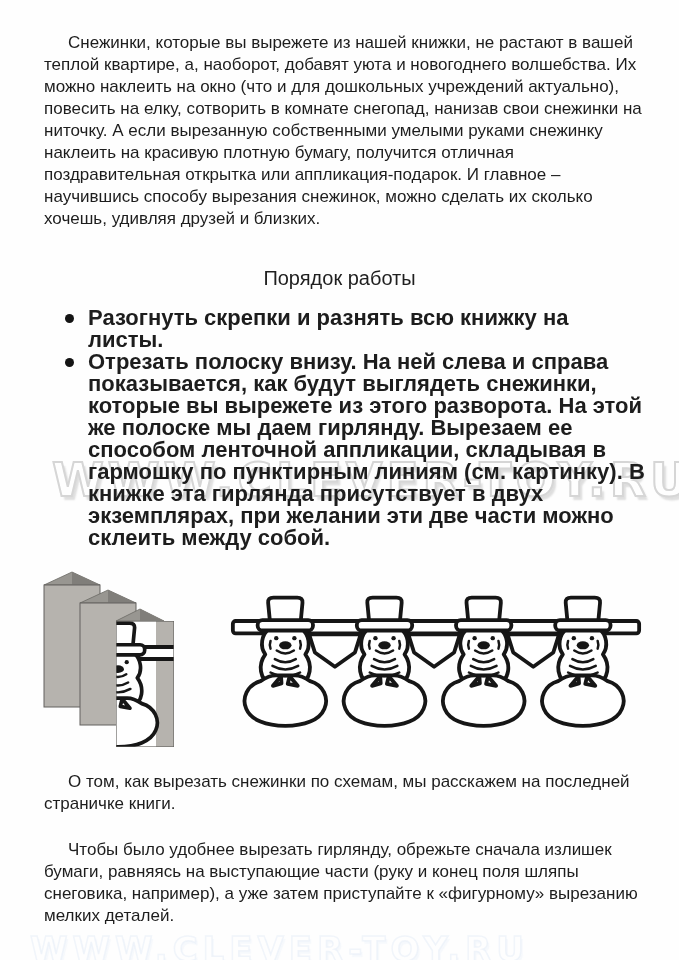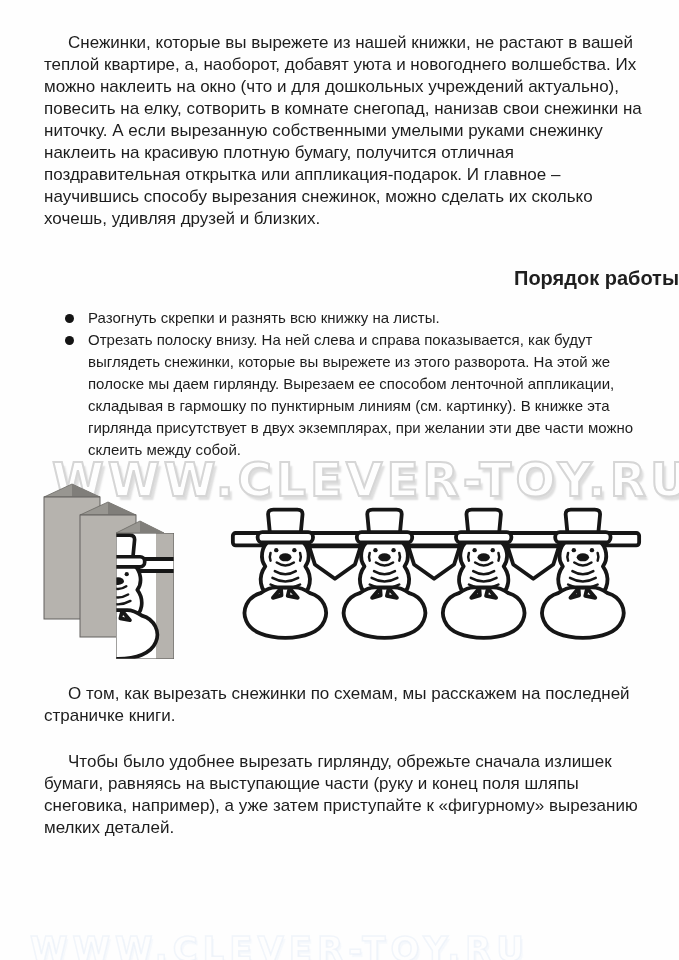--- a/index.html
+++ b/index.html
@@ -27,31 +27,32 @@
     padding:0 34px 0 42px;
     font-size:17px;
     line-height:22px;
     text-indent:24px;
     color:#1d1d1d;
   }
   p.intro { margin-top:32px; }
 
   h2.subhead {
     margin:37px 0 0 0;
-    text-align:right;
+    text-align:center;
     font-size:20px;
-    font-weight:bold;
+    font-weight:normal;
     color:#1f1f1f;
   }
 
   ul.steps {
     margin:17px 30px 0 42px;
     padding:0 0 0 46px;
-    font-size:15px;
+    font-size:22px;
     line-height:22px;
+    font-weight:bold;
   }
   ul.steps li {
     list-style:none;
     position:relative;
     margin:0;
   }
   ul.steps li::before {
     content:"";
     position:absolute;
     left:-23px; top:7px;

